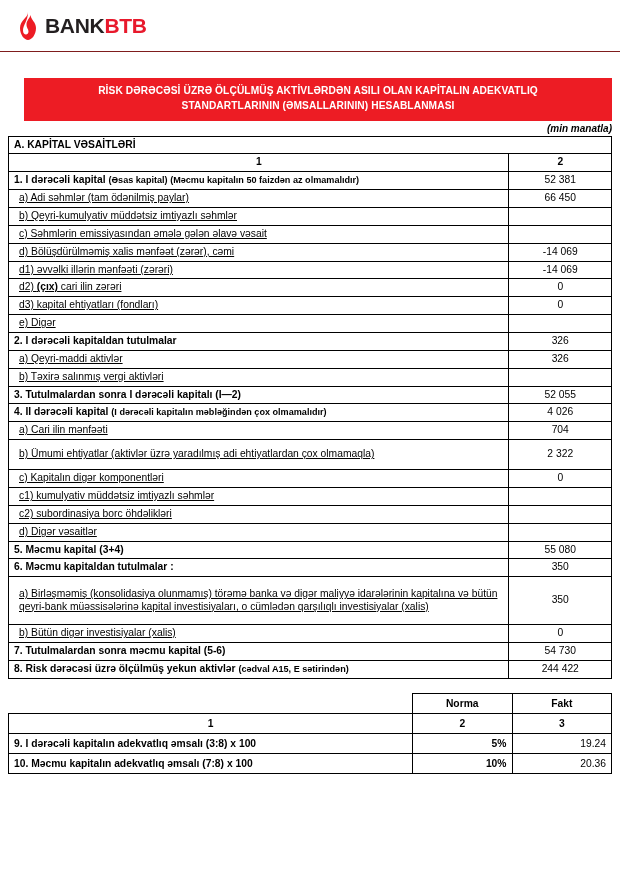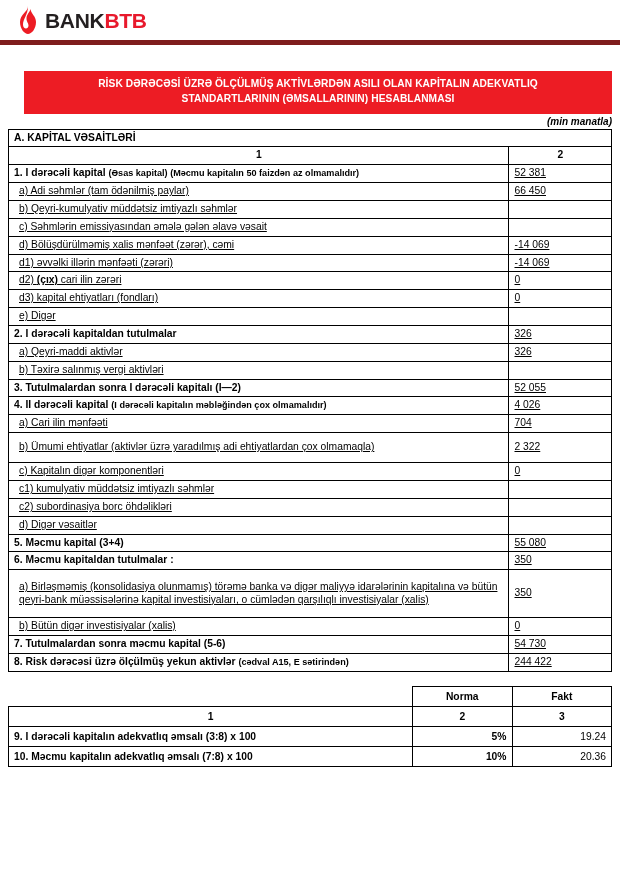--- a/index.html
+++ b/index.html
@@ -11,25 +11,25 @@
     color: #000000;
   }
   .page {
     position: relative;
     width: 620px; height: 870px;
     padding: 0;
   }
 
   
   .logo-bar {
-    height: 45px;
+    height: 52px;
     display: flex;
     align-items: center;
     padding-left: 18px;
-    border-bottom: 5px solid #7f1d1d;
+    border-bottom: 1px solid #7f1d1d;
   }
   .logo-flame {
     width: 20px; height: 28px;
     margin-right: 7px;
     position: relative;
   }
   .logo-flame svg { display: block; }
   .logo-text {
     font-size: 21px;
     font-weight: bold;
@@ -77,23 +77,22 @@
     font-weight: bold;
     font-size: 11.5px;
     padding: 3px 5px 4px 5px;
   }
   .colnum td {
     text-align: center;
     font-weight: bold;
     font-size: 10.5px;
   }
   .num {
-    text-align: left;
+    text-align: center;
     white-space: nowrap;
-    text-decoration: underline;
   }
   .lbl b { font-weight: bold; }
   .sub { font-weight: bold; font-size: 9.1px; }
   .indent1 { padding-left: 10px !important; text-decoration: underline; }
   .tall { height: 30px; }
 
   .spacer { height: 14px; }
 
   
   table.grid2 {

